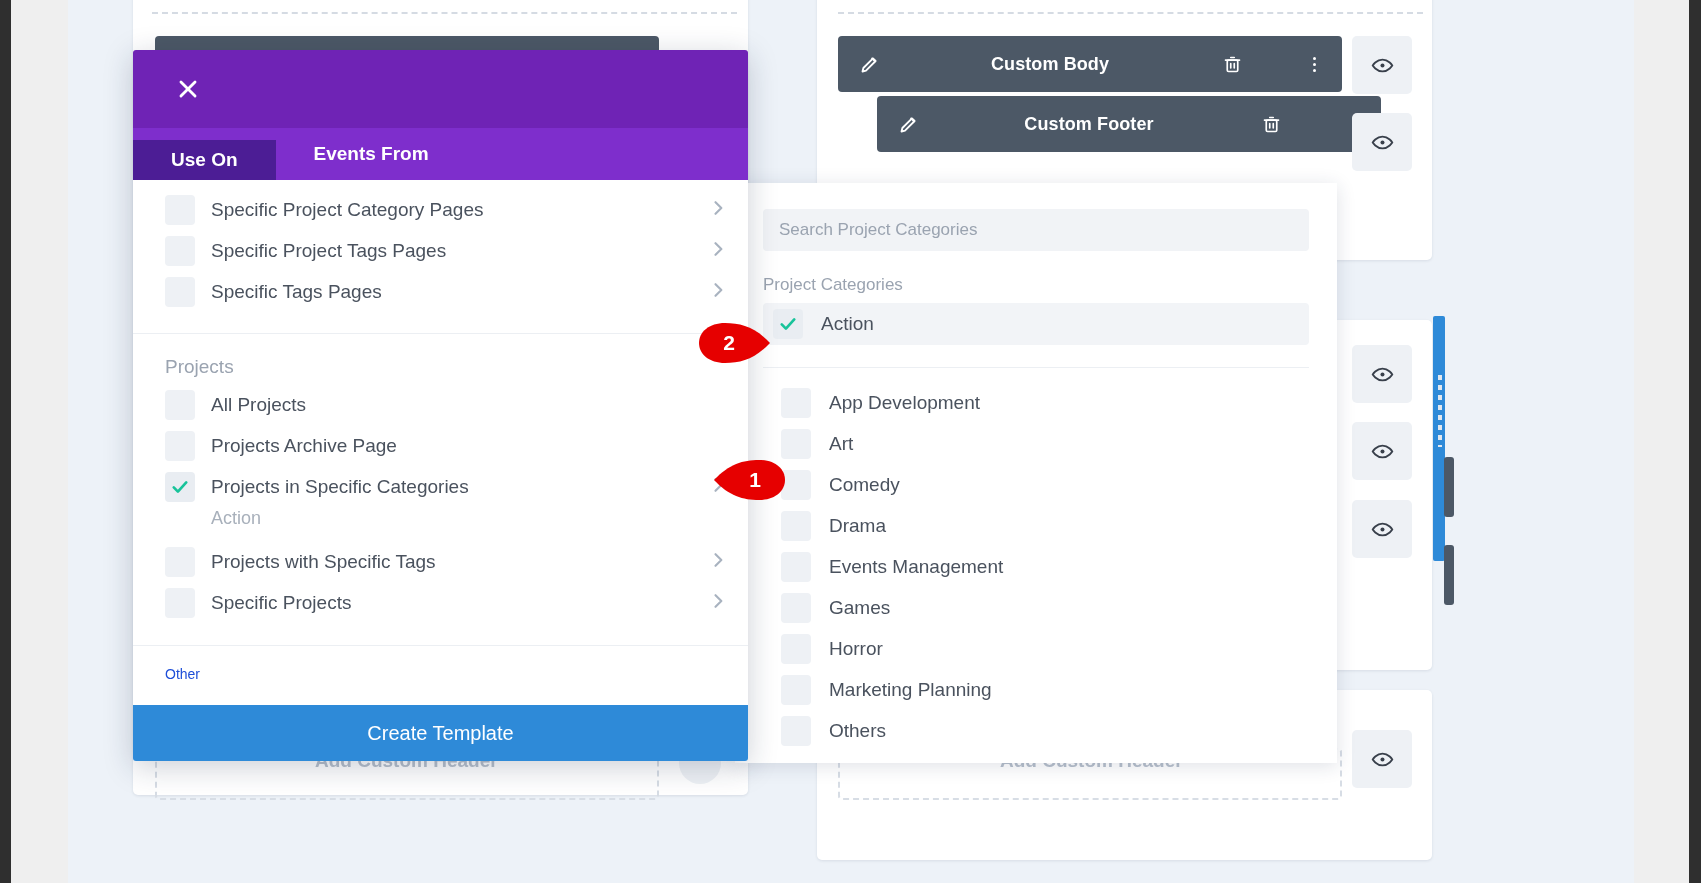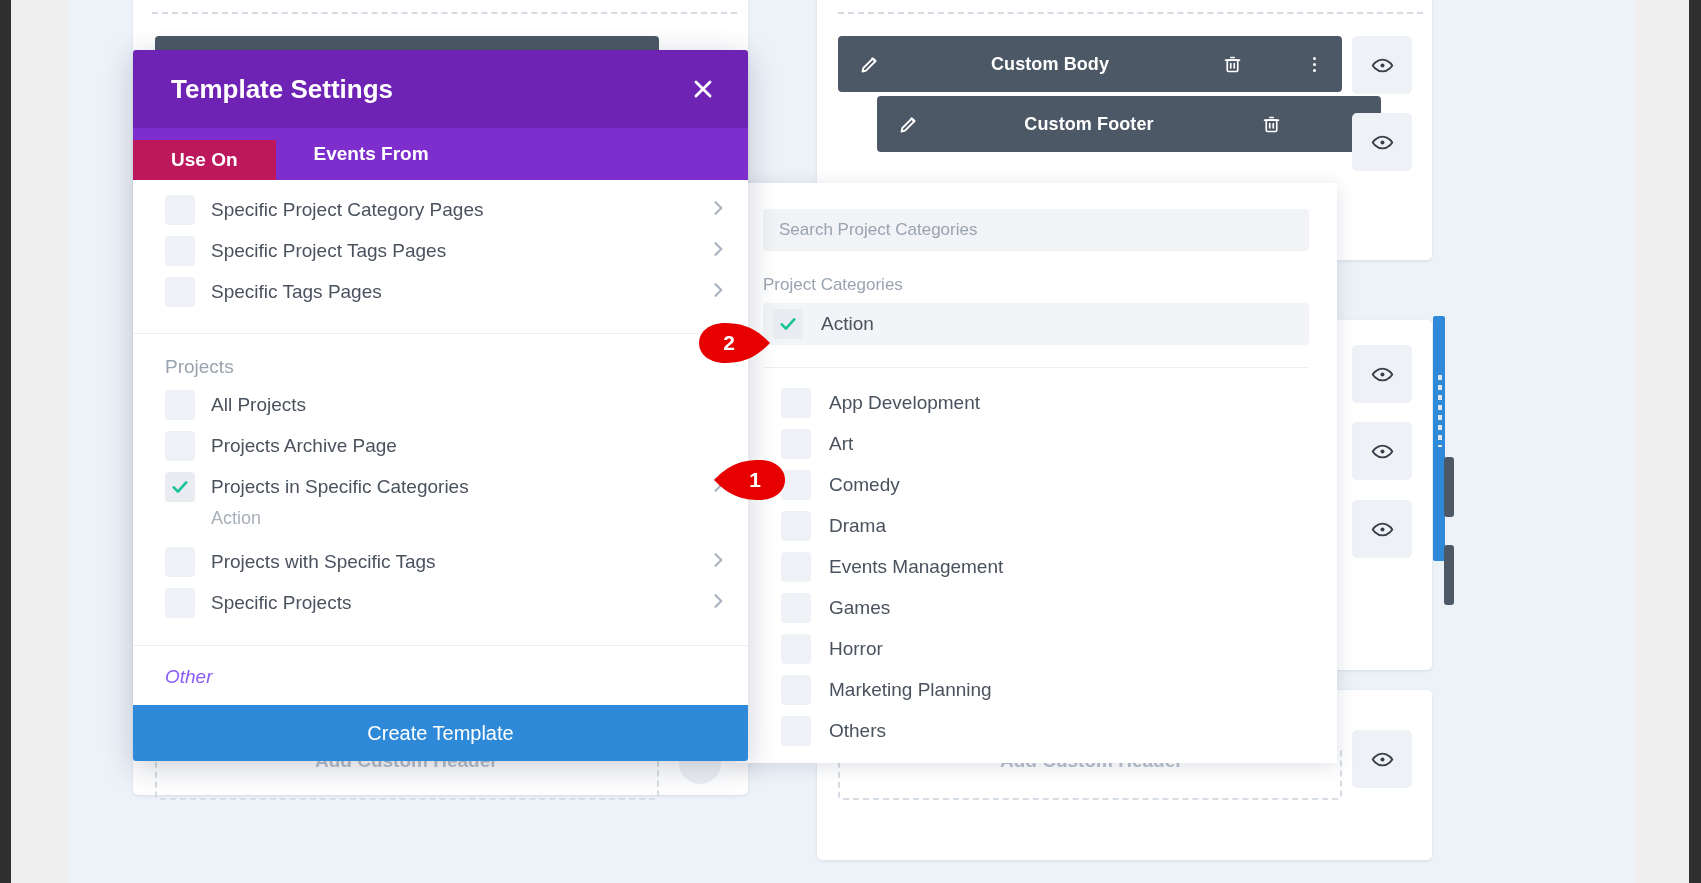--- a/index.html
+++ b/index.html
@@ -145,33 +145,33 @@
   .modal-title { color: #fff; font-size: 26px; font-weight: bold; }
   .close-x {
     width: 34px; height: 34px; display:flex; align-items:center; justify-content:center;
     cursor: pointer;
   }
   .tabs { height: 52px; background: #7e2ecc; display: flex; }
   .tab {
     display: flex; align-items: center; padding: 0 38px;
     color: #ffffff; font-size: 19px; font-weight: bold;
   }
-  .tab.active { background: #be185d; margin-top: 12px; }
+  .tab.active { background: #4c1d95; margin-top: 12px; }
 
   .modal-body { background: #fff; }
   .row-item {
     height: 41px; display: flex; align-items: center; padding: 0 20px 0 32px;
   }
   .row-item .lbl { margin-left: 16px; font-size: 19px; color: #4a525e; flex: 1; }
   .row-item .chev { color: #a9b3c0; font-size: 24px; line-height: 1; }
   .sec-divider { height: 1px; background: #eceff3; margin-top: 21px; }
   .sec-title { padding: 22px 0 6px 32px; font-size: 19px; color: #9aa3b0; }
   .sub-note { padding: 1px 0 0 78px; font-size: 18px; color: #a8b0bb; }
 
-  .footer-label { padding: 20px 0 0 32px; font-size: 19px; color: #8b5cf6; font-style: italic; }
+  .footer-label { padding: 20px 0 0 32px; font-size: 14px; color: #1d4ed8; }
   .create-btn {
     position: absolute; left: 0; bottom: 0; width: 615px; height: 56px;
     background: #2e8ad8; border: none; color: #fff;
     font-size: 20px; font-weight: normal; cursor: pointer;
     font-family: "Liberation Sans", sans-serif;
     display:flex; align-items:center; justify-content:center;
   }
 
   
   .pin {
@@ -360,21 +360,20 @@
       </div>
       <div class="dd-item">
         <span class="cbox"></span>
         <span class="lbl">Others</span>
       </div>
     </div>
   </div>
 
   <div class="modal">
     <div class="modal-header">
-      <span class="modal-title">Template Settings</span>
       <span class="close-x">
         <svg viewBox="0 0 24 24" width="26" height="26" fill="none" stroke="#ffffff" stroke-width="2.6" stroke-linecap="round">
           <path d="M5.5 5.5l13 13M18.5 5.5l-13 13"></path>
         </svg>
       </span>
     </div>
 
     <div class="tabs">
       <div class="tab active">Use On</div>
       <div class="tab">Events From</div>

